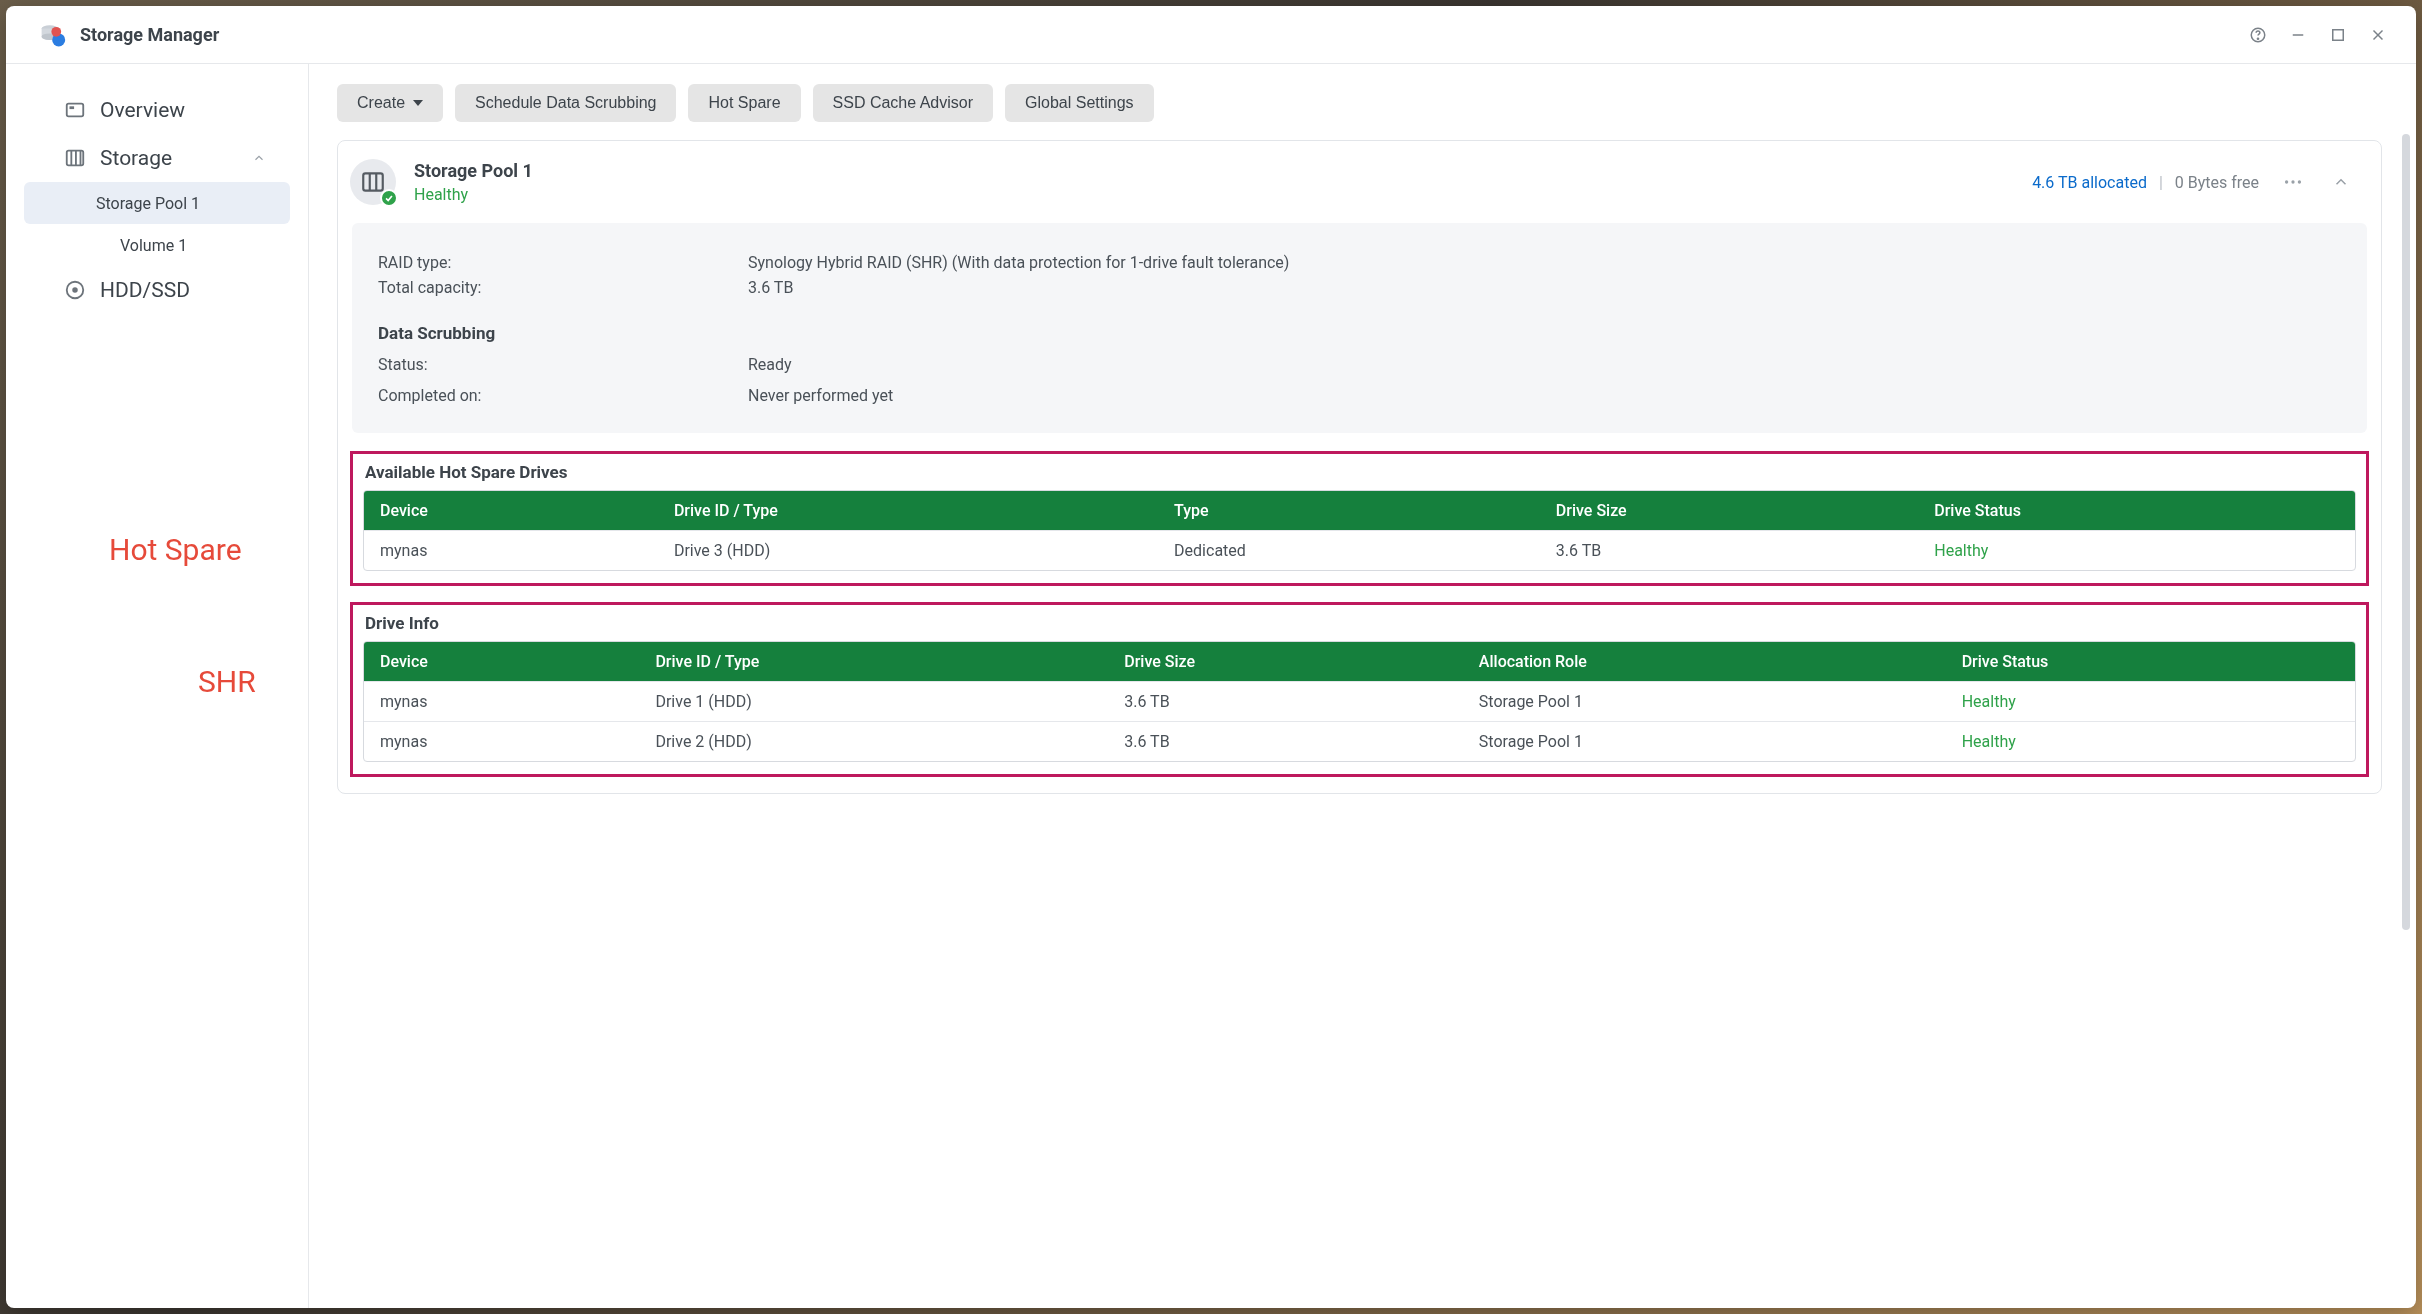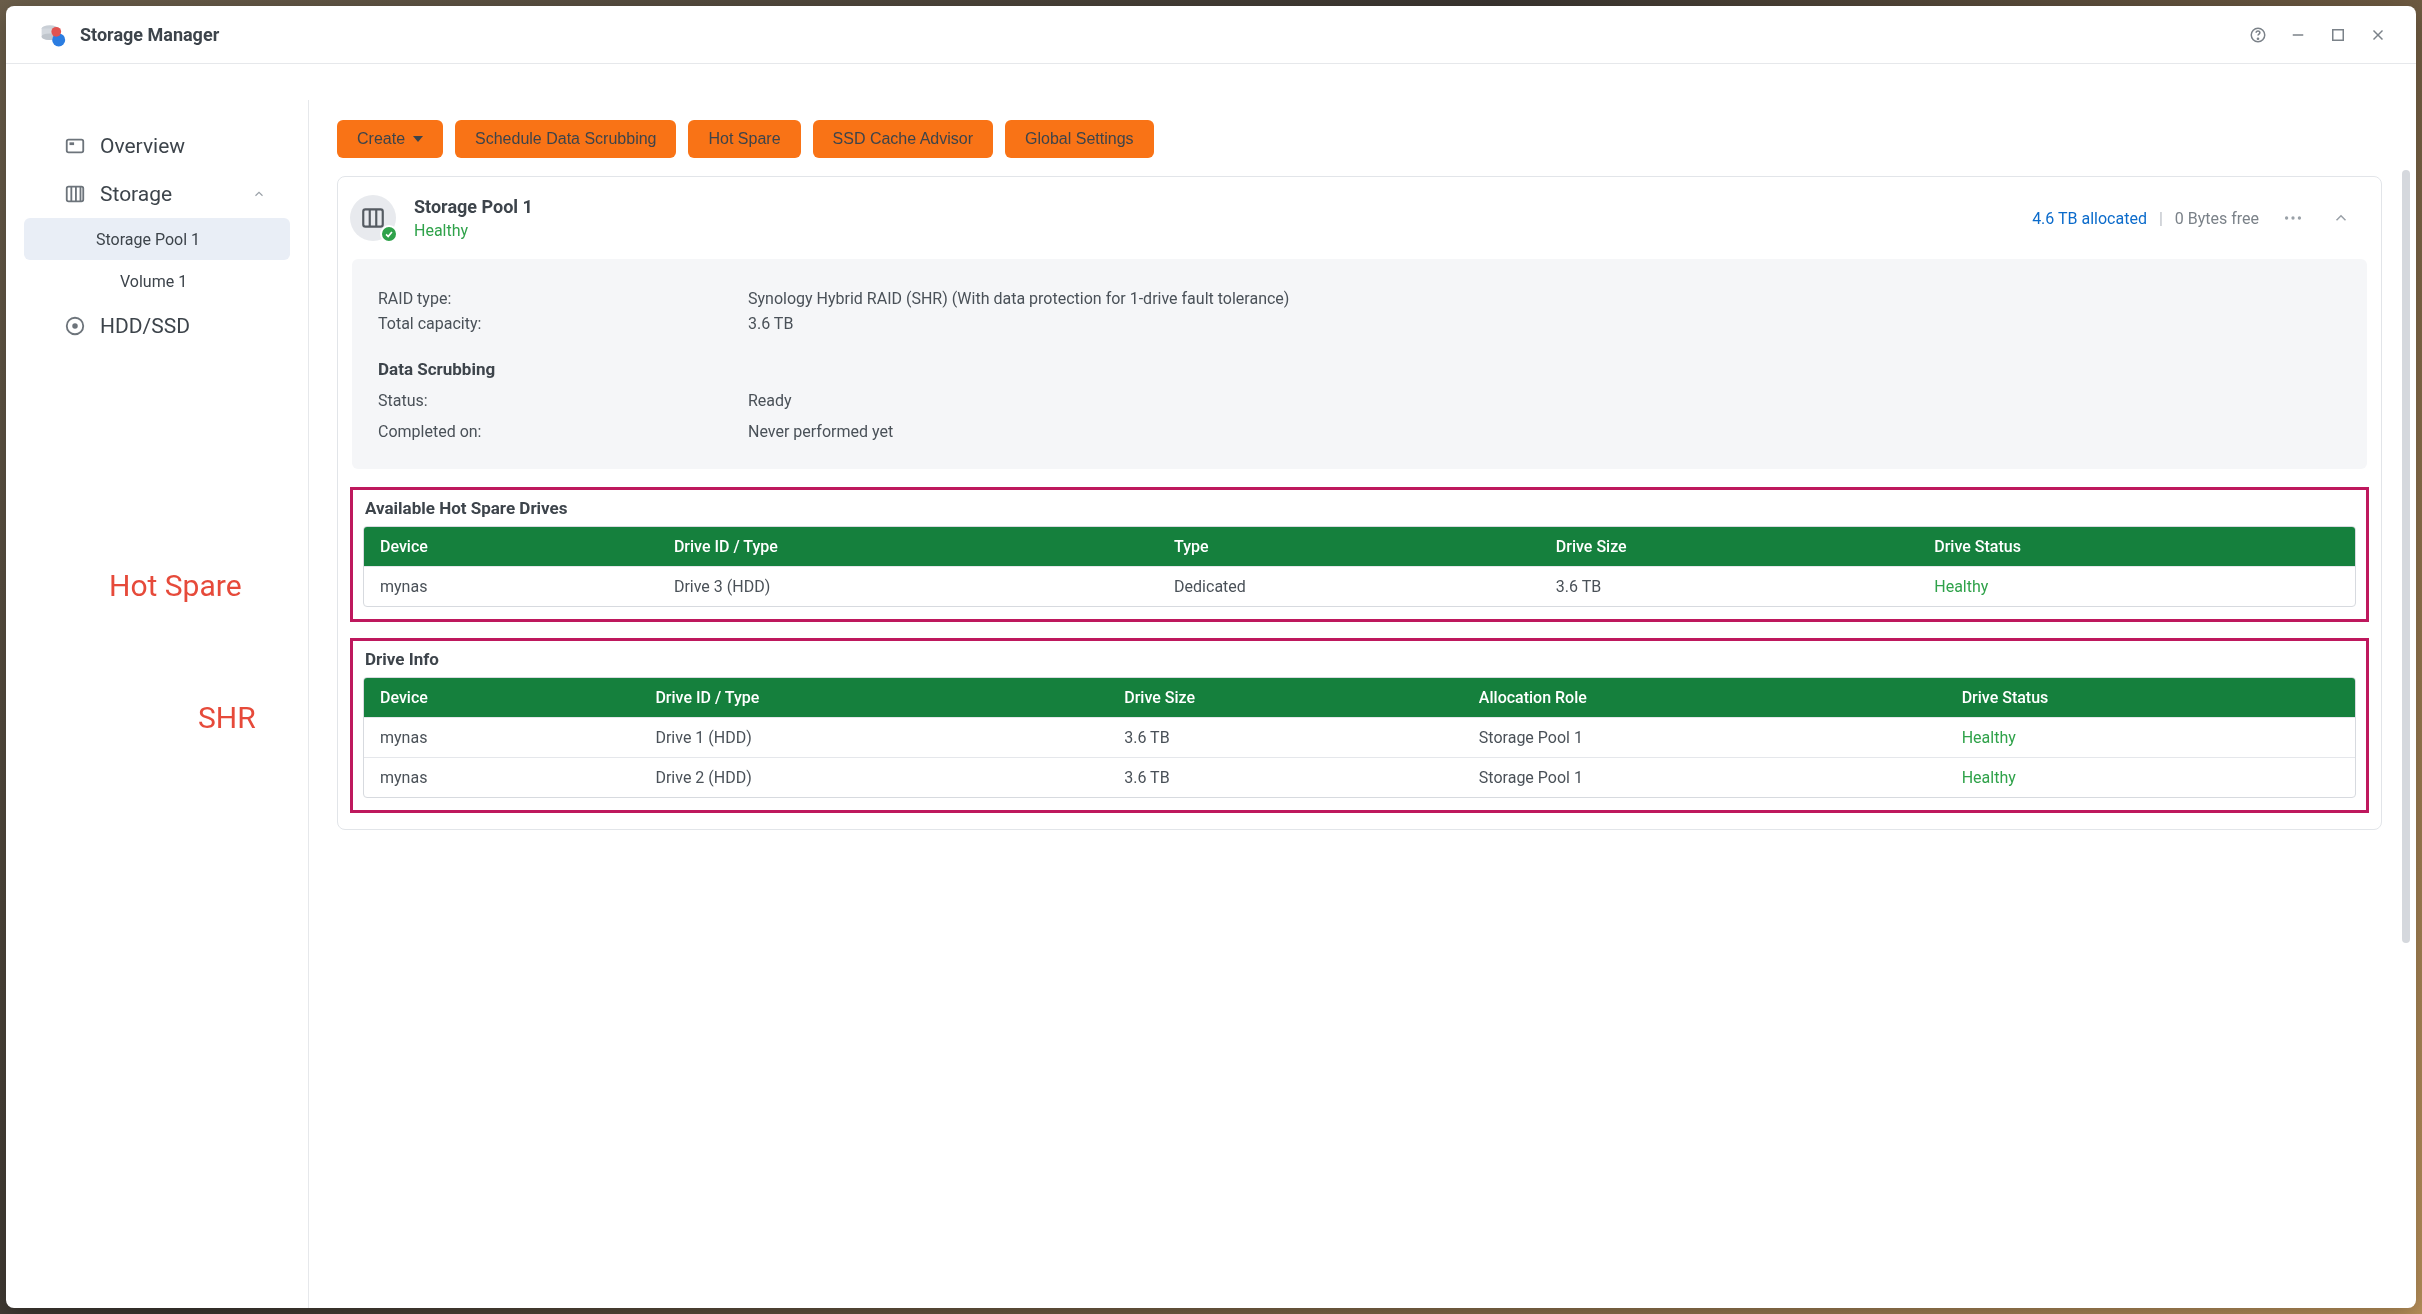--- a/index.html
+++ b/index.html
@@ -14,21 +14,20 @@
 
   .window {
     width: 100%;
     height: 100%;
     background: #fff;
     border-radius: 8px;
     display: flex;
     flex-direction: column;
     overflow: hidden;
     box-shadow: 0 6px 24px rgba(0,0,0,.25);
-    gap: 36px;
   }
 
   
   .titlebar {
     display: flex;
     align-items: center;
     height: 58px;
     padding: 0 18px 0 34px;
     border-bottom: 1px solid #e6e8eb;
   }
@@ -69,21 +68,21 @@
   .nav-item .chev { margin-left:auto; color:#9aa1a8; }
   .nav-item.sub { padding-left: 72px; font-size:16px; height:42px; }
   .nav-item.sub2 { padding-left: 96px; font-size:16px; height:42px;align-items:center; }
   .nav-item.selected { background:#e9eef6; }
 
   
   .main { flex:1; display:flex; flex-direction:column; min-width:0; position:relative; }
 
   .toolbar { display:flex; gap:12px; padding:20px 28px 18px 28px; }
   .btn {
-    background:#f97316; border:none; border-radius:6px;
+    background:#e5e5e5; border:none; border-radius:6px;
     padding:10px 20px; font-size:16px; color:#3d444b; cursor:pointer;
     display:inline-flex; align-items:center; gap:8px;
   }
   .btn.small { padding:8px 16px; font-size:15px; }
   .btn .caret { border-left:5px solid transparent; border-right:5px solid transparent; border-top:6px solid #3d444b; }
 
   .content-outer { flex:1; overflow:auto; padding:0 34px 14px 28px; }
   .panel {
     border:1px solid #e2e5e9; border-radius:8px; background:#fff;
   }

